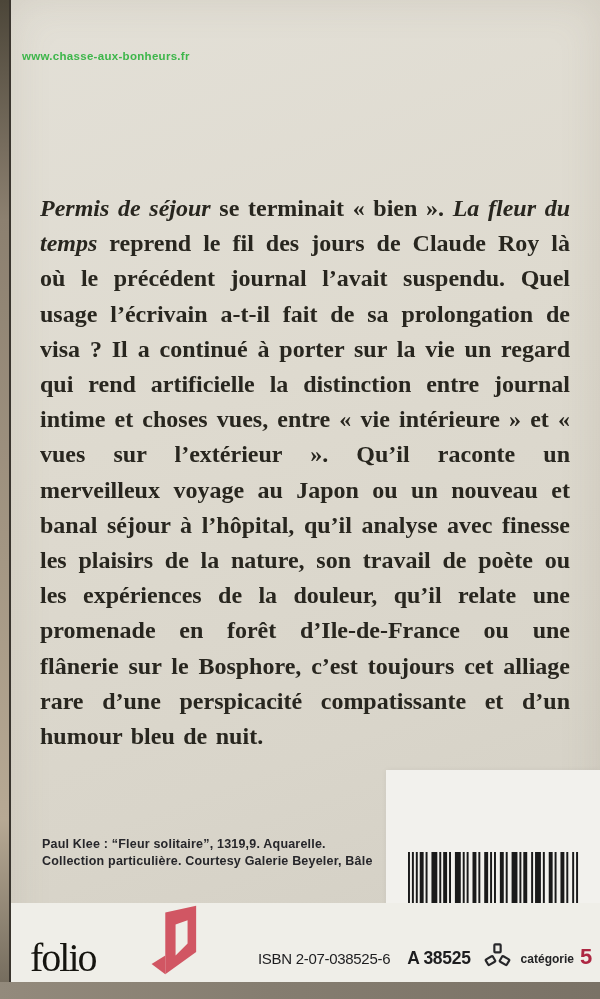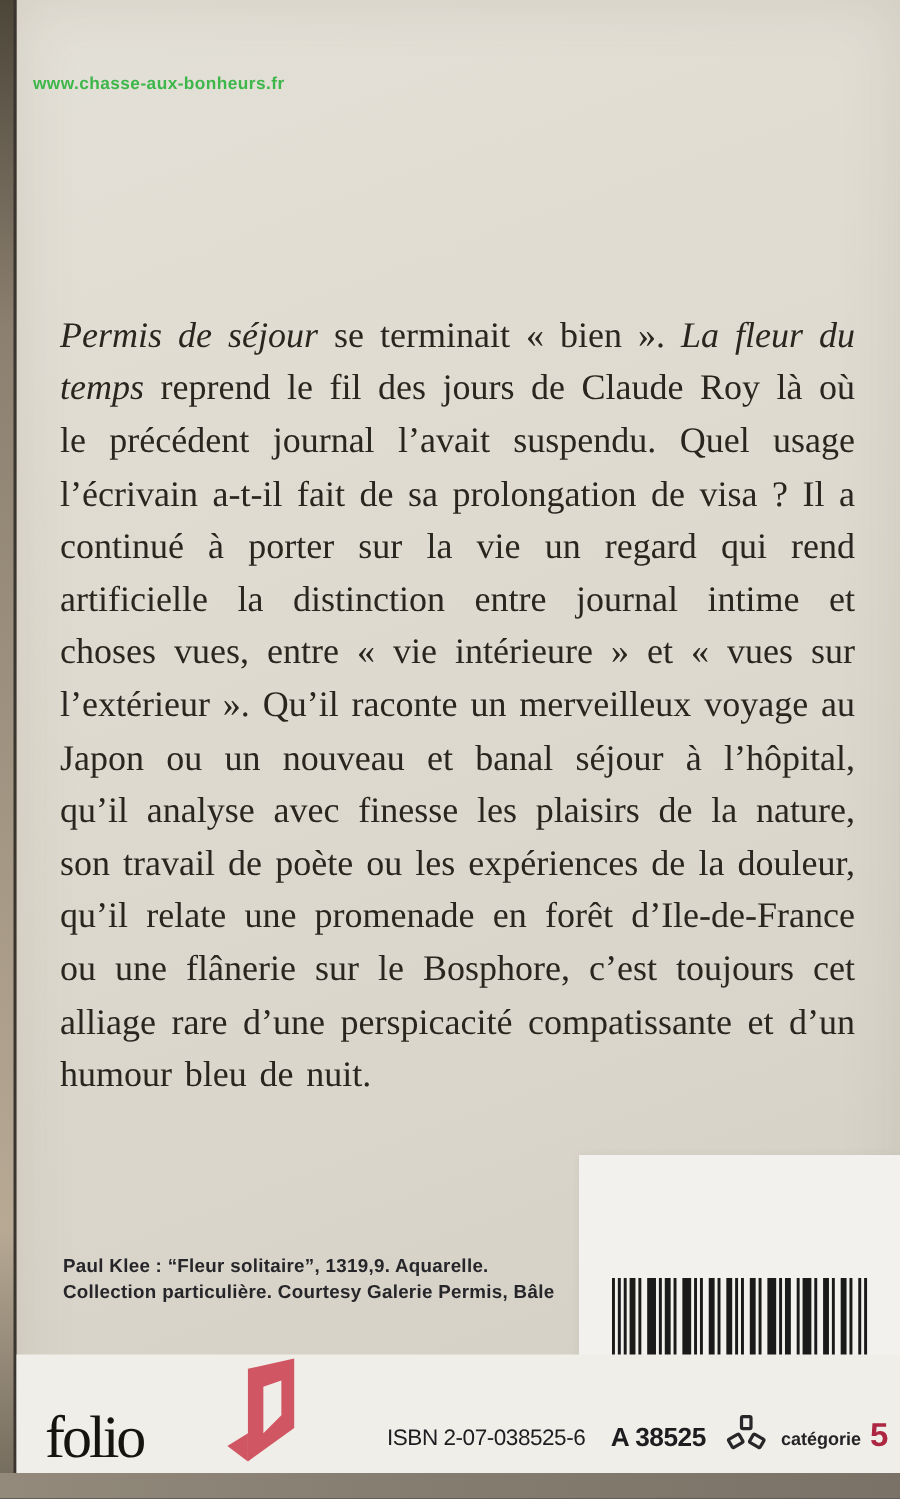--- a/index.html
+++ b/index.html
@@ -23,23 +23,23 @@
   .watermark{
     position:absolute;left:11px;top:50px;
     font-family:"Liberation Sans",sans-serif;font-size:11.5px;font-weight:bold;
     letter-spacing:.3px;
   }
   .titleblock{position:absolute;left:29px;top:53px;color:#211f1a;}
   .titleblock .author,.titleblock .booktitle{
     font-size:39px;line-height:49px;letter-spacing:-.5px;white-space:nowrap;
   }
   .blurb{
-    position:absolute;left:29px;top:183px;width:530px;
+    position:absolute;left:29px;top:167px;width:530px;
     font-size:24px;line-height:35.2px;color:#28261f;
-    text-align:justify;word-spacing:2.5px;
+    text-align:justify;word-spacing:2.5px;font-weight:bold;
   }
   .blurb .it{font-style:italic;}
   .credits{
     position:absolute;left:31px;top:836px;
     font-family:"Liberation Sans",sans-serif;font-size:12.5px;font-weight:bold;
     line-height:16.5px;color:#26262a;letter-spacing:.2px;
   }
   
   .barcode-label{
     position:absolute;right:0;top:770px;width:214px;height:178px;
@@ -79,21 +79,21 @@
 
   <div class="cover">
 
     <div class="watermark" style="color:#3db64a">www.chasse-aux-bonheurs.fr</div>
 
 
     <p class="blurb"><span class="it">Permis de séjour</span><span> se terminait « bien ». </span><span class="it">La fleur du temps</span><span> reprend le fil des jours de Claude Roy là où le précédent journal l’avait suspendu. Quel usage l’écrivain a-t-il fait de sa prolongation de visa ? Il a continué à porter sur la vie un regard qui rend artificielle la distinction entre journal intime et choses vues, entre « vie intérieure » et « vues sur l’extérieur ». Qu’il raconte un merveilleux voyage au Japon ou un nouveau et banal séjour à l’hôpital, qu’il analyse avec finesse les plaisirs de la nature, son travail de poète ou les expériences de la douleur, qu’il relate une promenade en forêt d’Ile-de-France ou une flânerie sur le Bosphore, c’est toujours cet alliage rare d’une perspicacité compatissante et d’un humour bleu de nuit.</span></p>
 
     <div class="credits">
       <div>Paul Klee : “Fleur solitaire”, 1319,9. Aquarelle.</div>
-      <div>Collection particulière. Courtesy Galerie Permis, Bâle</div>
+      <div>Collection particulière. Courtesy Galerie Beyeler, Bâle</div>
     </div>
 
     <div class="barcode-label">
       <svg class="barcode-bars" viewBox="0 0 176 76" preserveAspectRatio="none">
         <g fill="#1a1a1a">
           <rect x="0" y="0" width="2" height="76"></rect>
             <rect x="4" y="0" width="2" height="76"></rect>
           <rect x="8" y="0" width="2" height="70"></rect>
             <rect x="12" y="0" width="4" height="70"></rect>
           <rect x="18" y="0" width="2" height="70"></rect>

